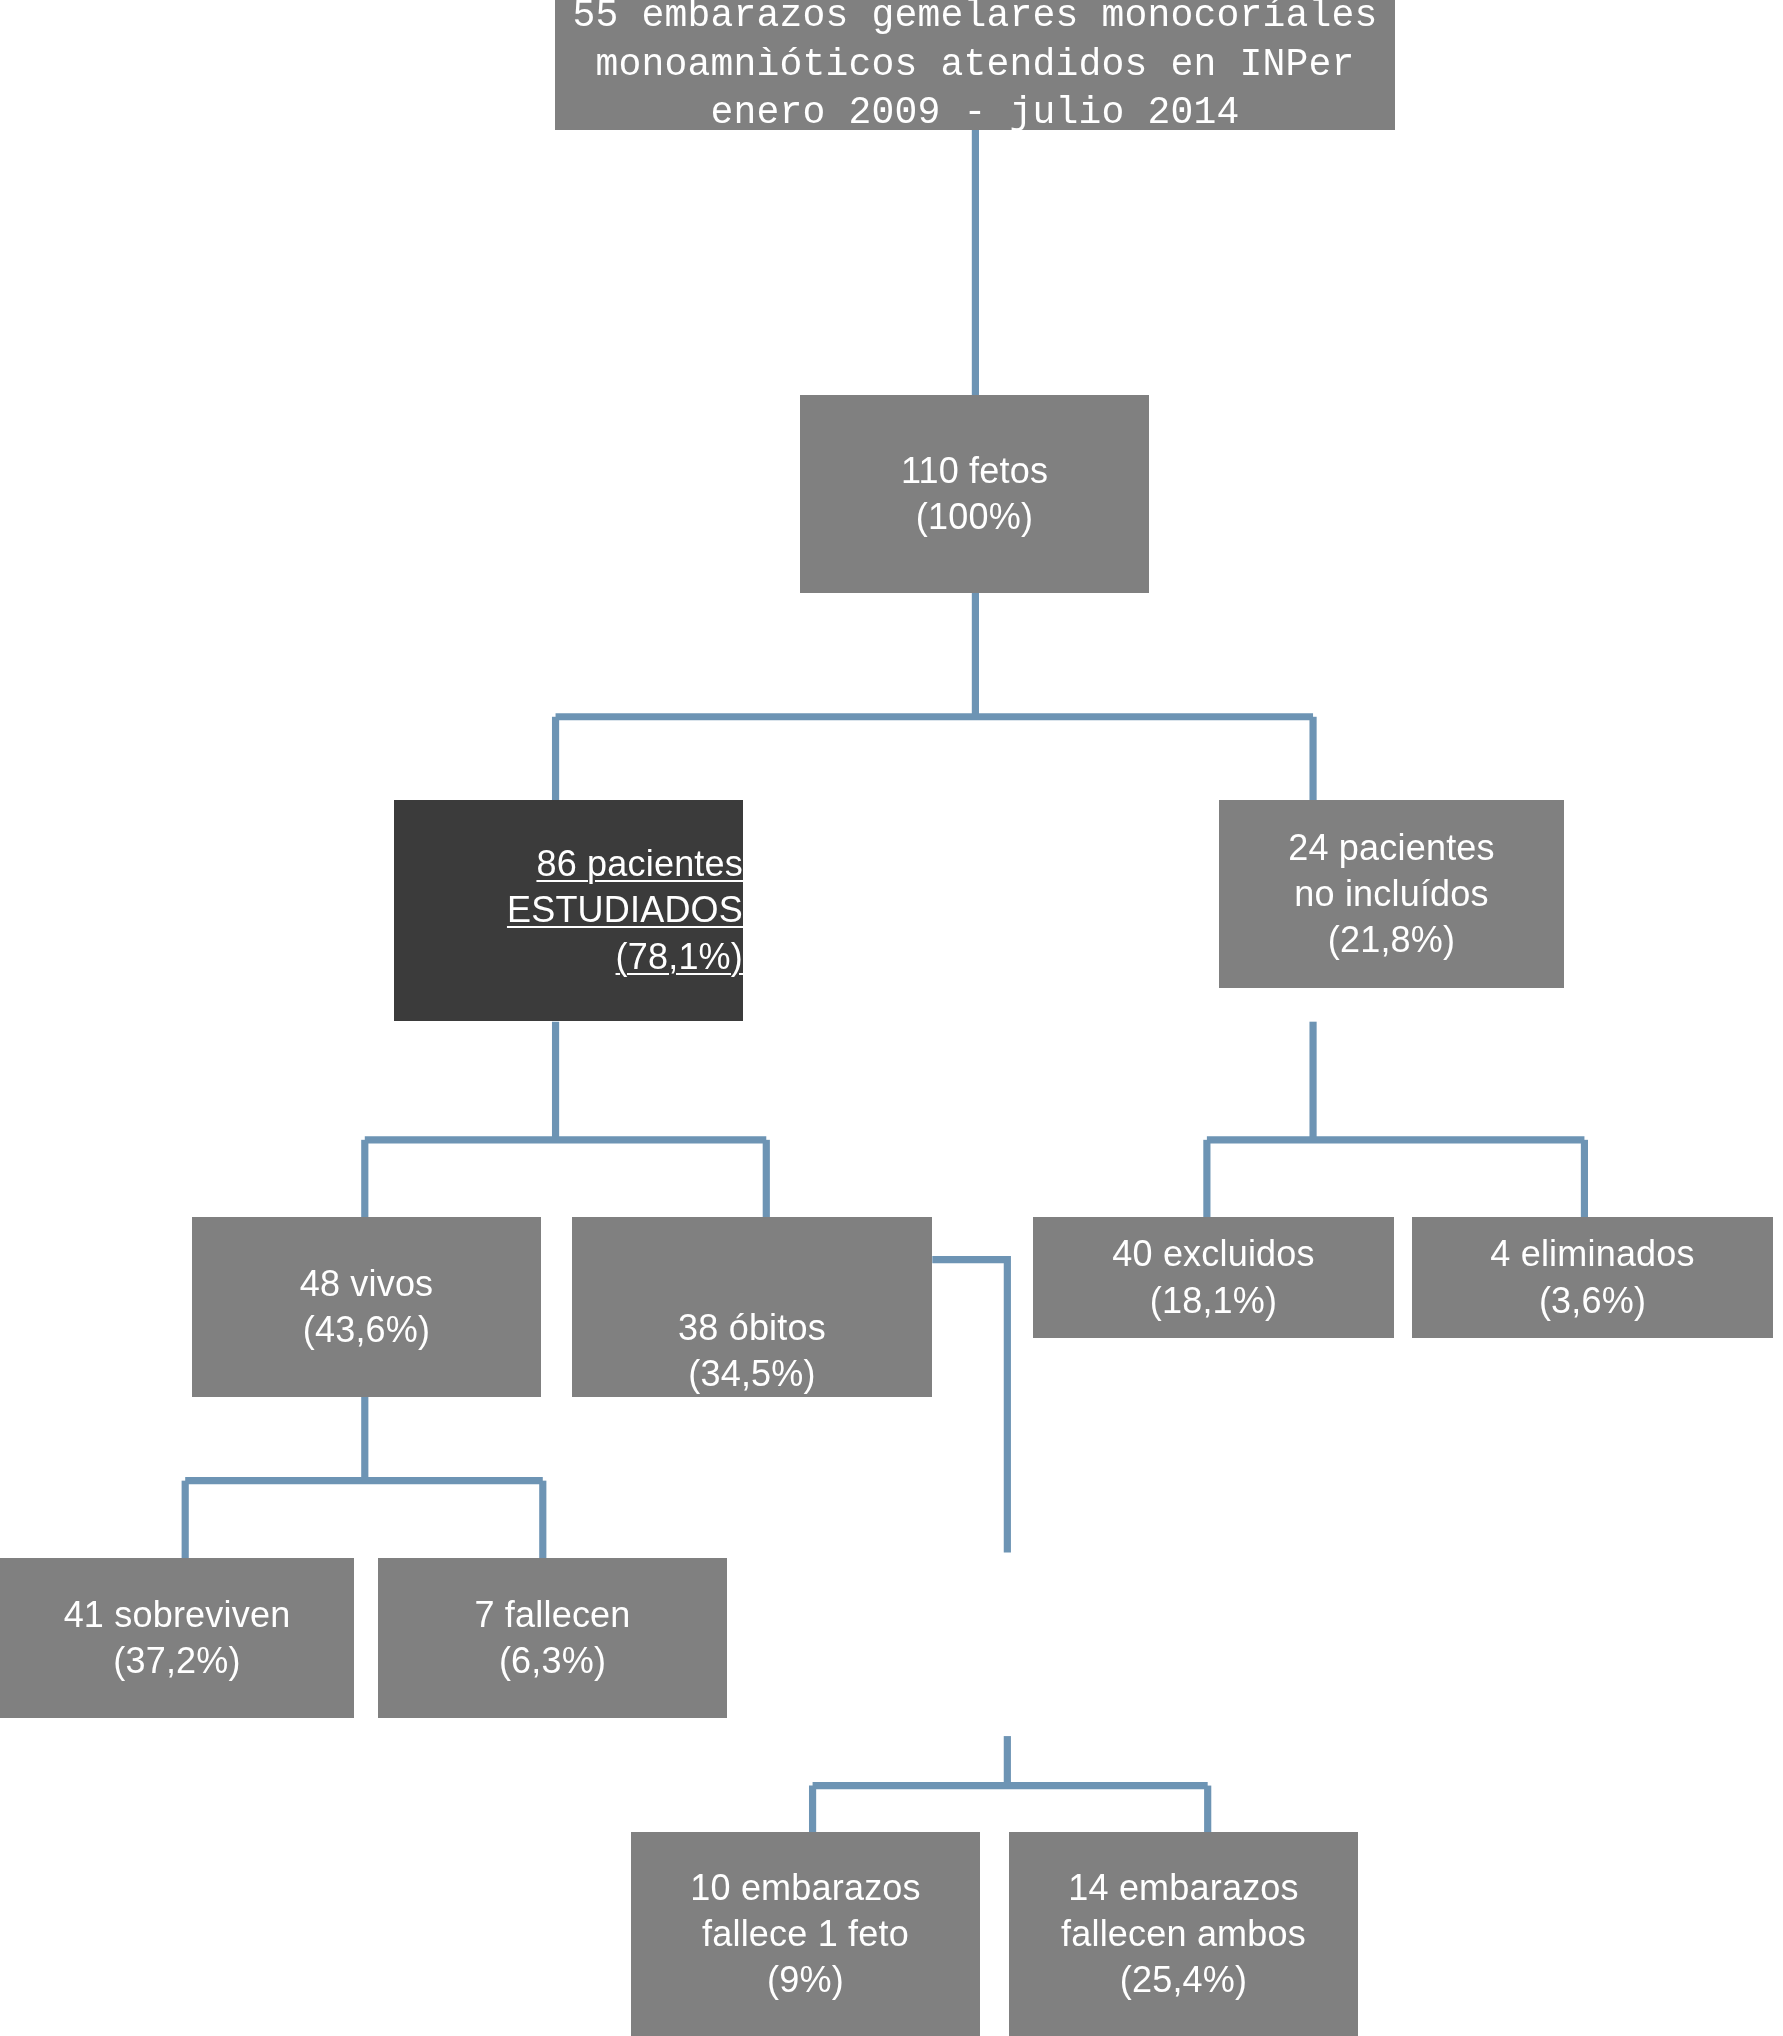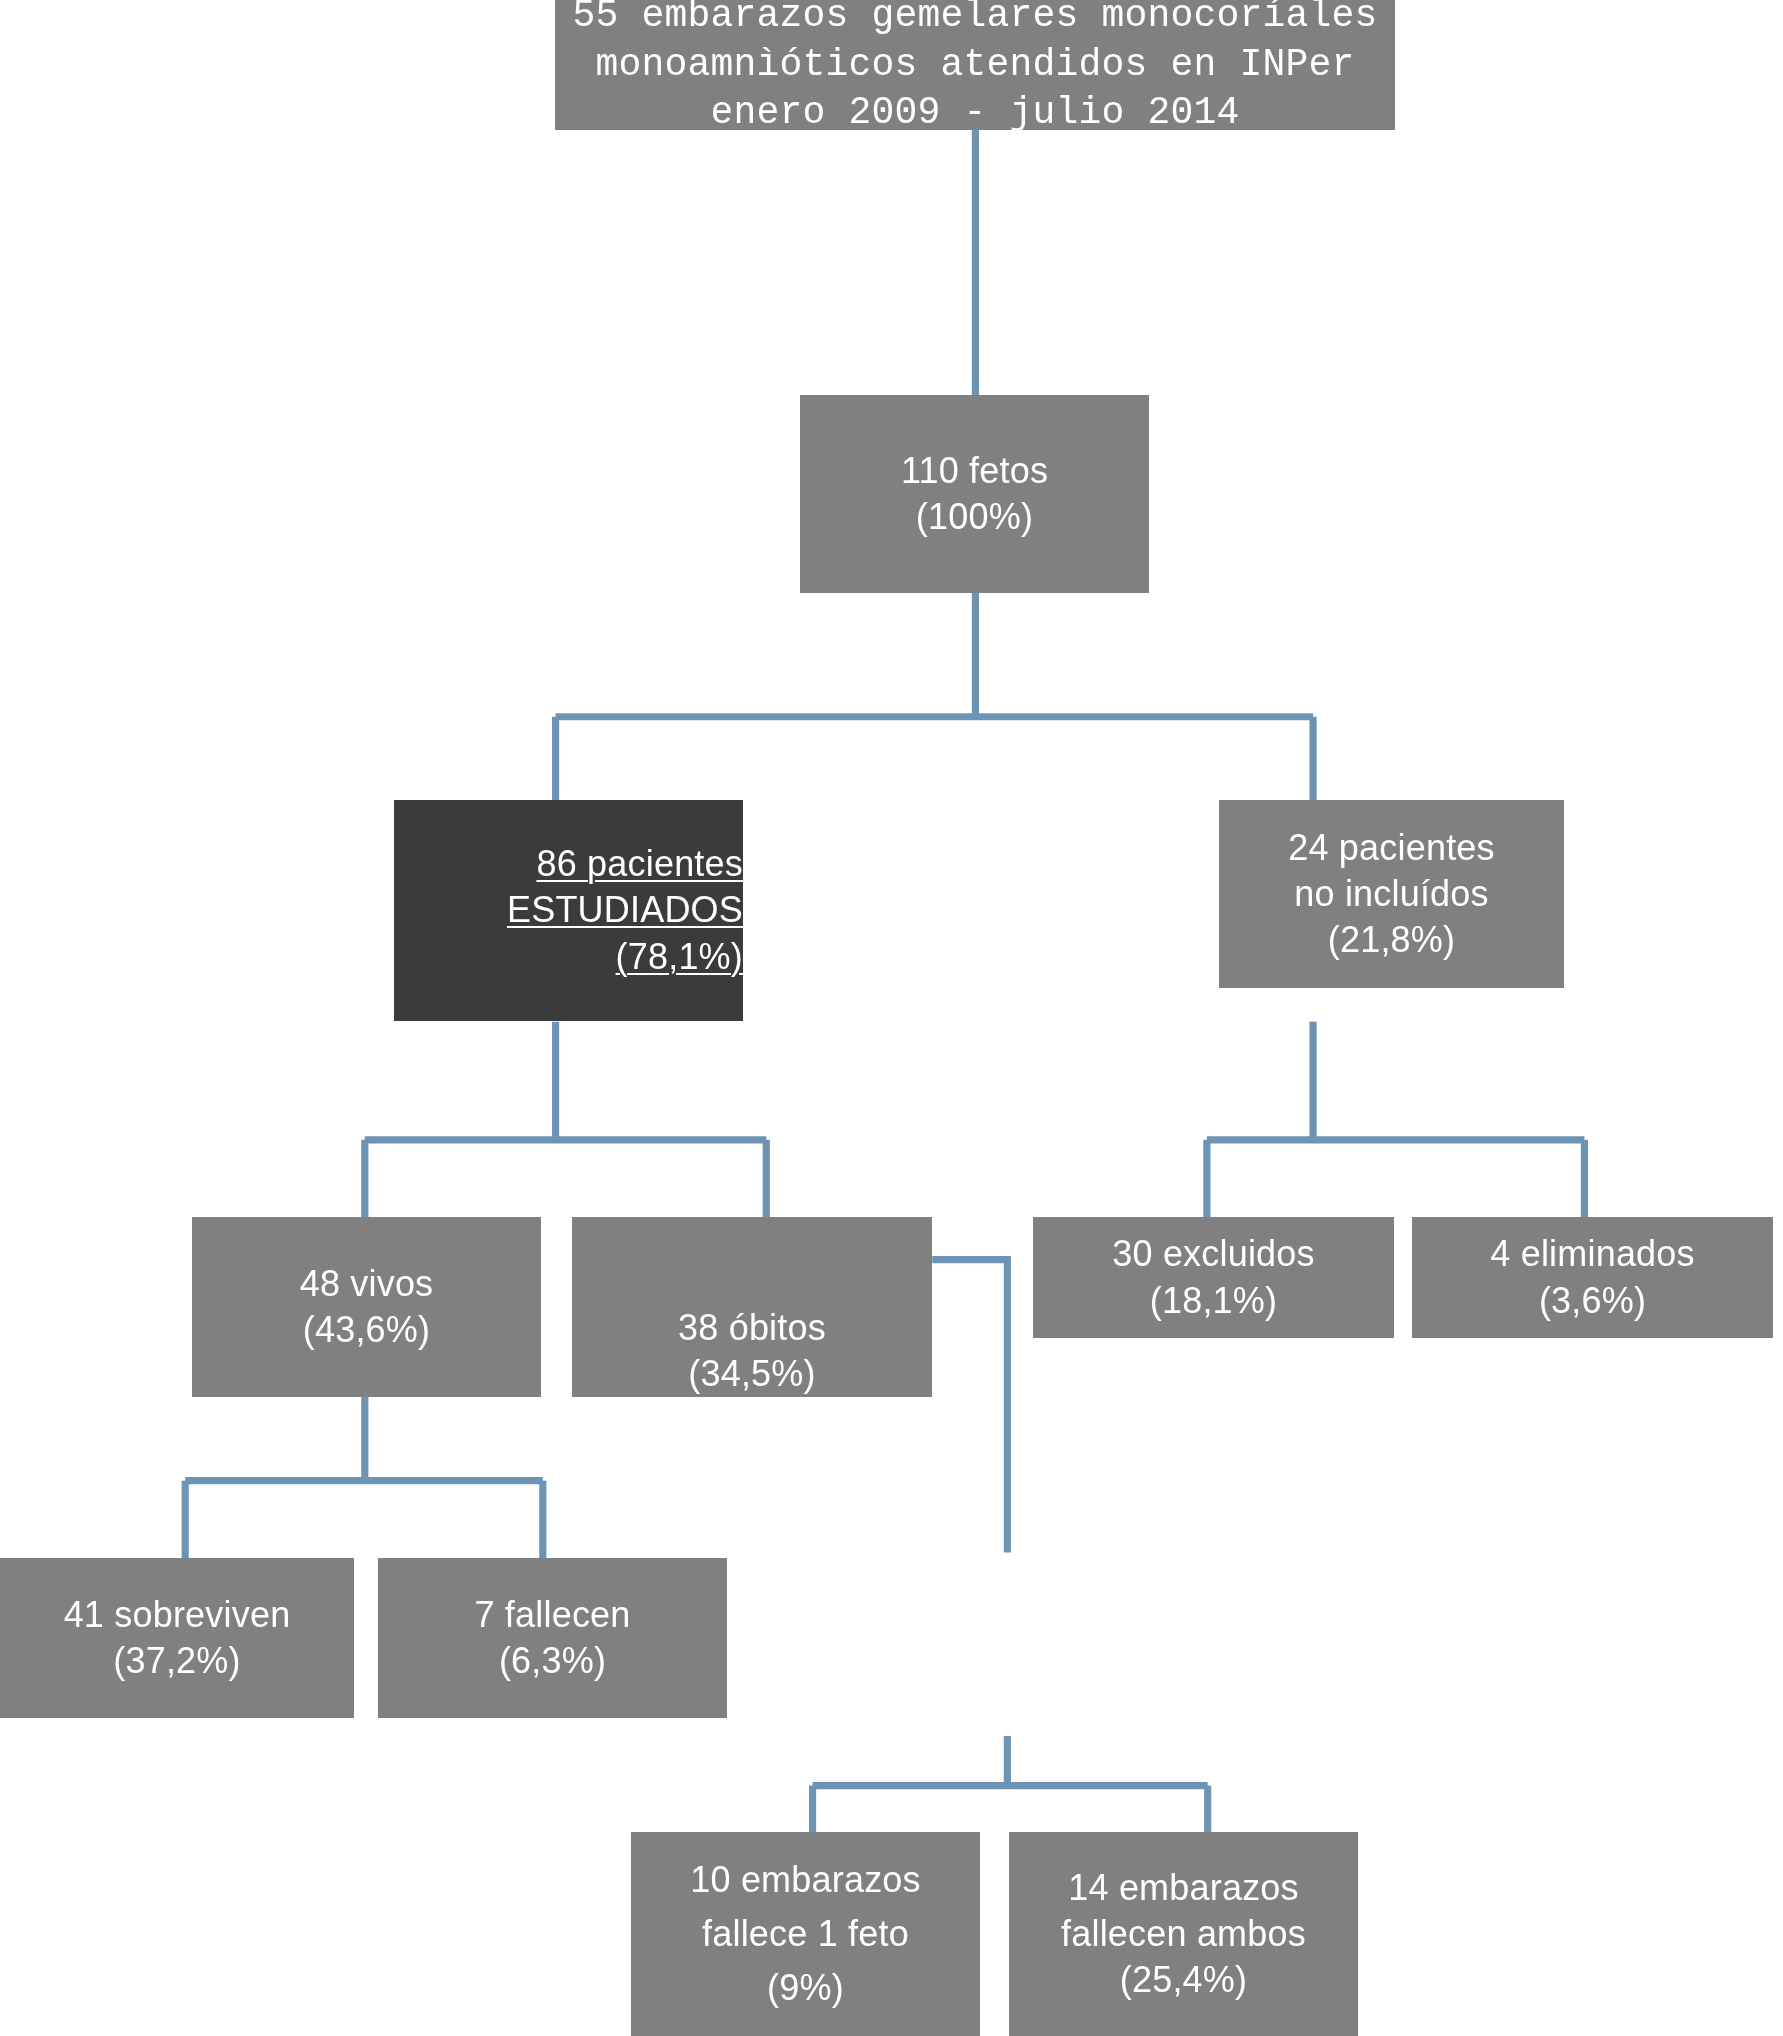--- a/index.html
+++ b/index.html
@@ -123,41 +123,41 @@
     <span class="ln">48 vivos</span>
     <span class="ln">(43,6%)</span>
   </div>
 
   <div class="node" style="left:572px; top:1217px; width:360px; height:180px;justify-content:flex-end;">
     <span class="ln">38 óbitos</span>
     <span class="ln">(34,5%)</span>
   </div>
 
   <div class="node" style="left:1033px; top:1217px; width:361px; height:121px;">
-    <span class="ln">30 excluidos</span>
+    <span class="ln">40 excluidos</span>
     <span class="ln">(18,1%)</span>
   </div>
 
   <div class="node" style="left:1412px; top:1217px; width:361px; height:121px;">
     <span class="ln">4 eliminados</span>
     <span class="ln">(3,6%)</span>
   </div>
 
   <div class="node" style="left:0px; top:1558px; width:354px; height:160px;">
     <span class="ln">41 sobreviven</span>
     <span class="ln">(37,2%)</span>
   </div>
 
   <div class="node" style="left:378px; top:1558px; width:349px; height:160px;">
     <span class="ln">7 fallecen</span>
     <span class="ln">(6,3%)</span>
   </div>
 
 
-  <div class="node" style="left:631px; top:1832px; width:349px; height:204px;gap:8px;">
+  <div class="node" style="left:631px; top:1832px; width:349px; height:204px;">
     <span class="ln">10 embarazos</span>
     <span class="ln">fallece 1 feto</span>
     <span class="ln">(9%)</span>
   </div>
 
   <div class="node" style="left:1009px; top:1832px; width:349px; height:204px;">
     <span class="ln">14 embarazos</span>
     <span class="ln">fallecen ambos</span>
     <span class="ln">(25,4%)</span>
   </div>

